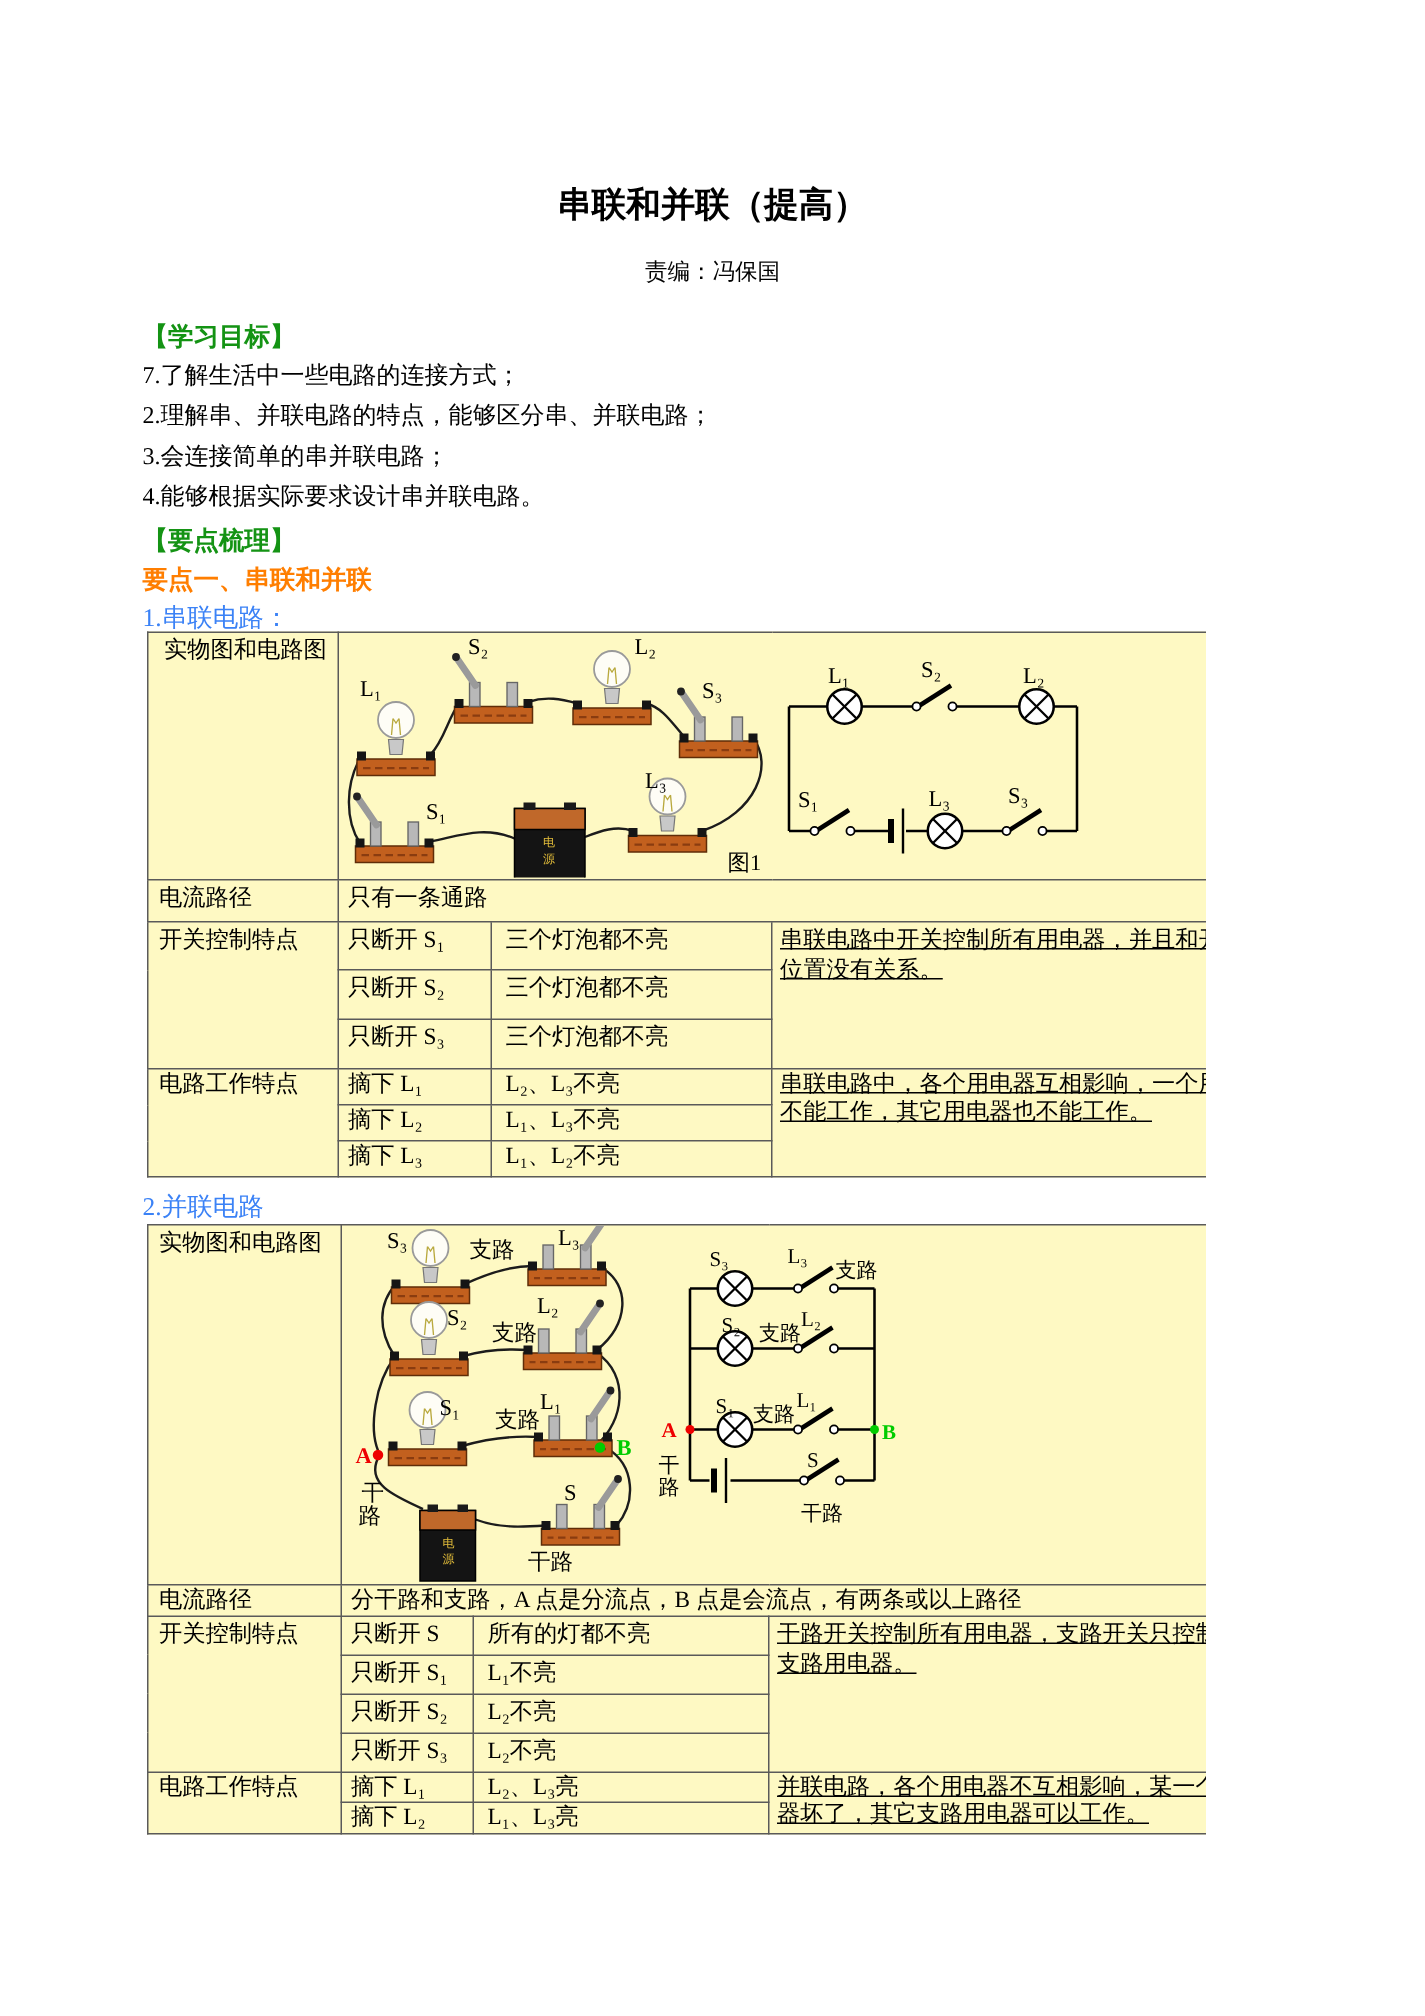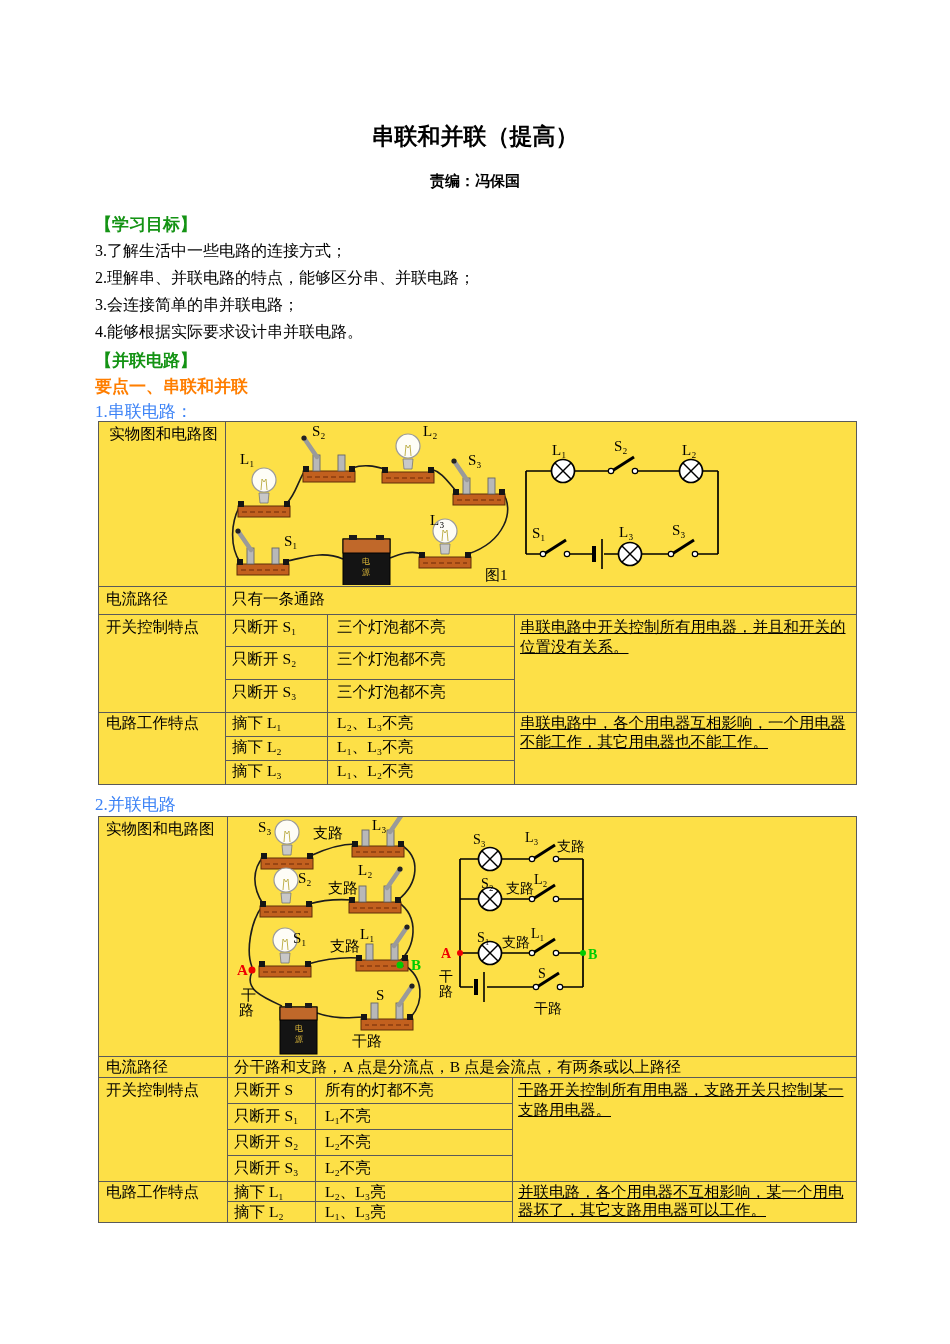--- a/index.html
+++ b/index.html
@@ -1,27 +1,27 @@
 <!DOCTYPE html>
 <html><head>
 <meta charset="utf-8">
 <style>
   html,body{margin:0;padding:0;background:#ffffff;}
-  .page{position:relative;width:950px;height:1344px;background:#fff;overflow:hidden;
+  .page{position:relative;width:804px;height:1344px;background:#fff;overflow:hidden;
         font-family:"Liberation Serif","DejaVu Serif",serif;color:#000;}
   .doc-title{position:absolute;top:121px;left:0;width:950px;text-align:center;
         font-family:"Liberation Sans","DejaVu Sans",sans-serif;font-weight:bold;font-size:23px;}
-  .byline{position:absolute;top:172px;left:0;width:950px;text-align:center;font-size:15px;font-weight:bold;}
+  .byline{position:absolute;top:172px;left:0;width:950px;text-align:center;font-size:15px;}
   .hding{position:absolute;left:95px;font-weight:bold;font-size:17px;
         font-family:"Liberation Sans","DejaVu Sans",sans-serif;}
   .green{color:#149314;text-align:center;}
   .orange{color:#ff7e00;}
   .h-blue{position:absolute;left:95px;color:#3b82f6;font-size:17px;}
   .objectives{position:absolute;left:95px;top:237px;font-size:16px;line-height:27px;}
-  table{position:absolute;left:98px;border-collapse:collapse;table-layout:fixed;background:#fde047;}
+  table{position:absolute;left:98px;border-collapse:collapse;table-layout:fixed;background:#fef9c3;}
   td{border:1px solid #5a5a5a;font-size:15.5px;vertical-align:top;padding:2px 4px 0 6px;line-height:1.32;}
   .t1{top:421px;width:758px;}
   .t2{top:816px;width:758px;}
   .figcell{padding:0;}
   .lblcell{padding-left:7px;}
   .c-center{text-align:center;}
   .c-just{text-align:justify;}
   .result{padding-left:9px;}
   .note{padding-left:5px;padding-right:2px;text-decoration:underline;}
   .tight td{line-height:1.2;padding-top:1px;}
@@ -72,27 +72,27 @@
         <line x1="4" y1="-15" x2="4" y2="15" stroke="#000" stroke-width="1.6"></line>
       </g>
     </defs>
   </svg>
 
   <div class="doc-title">串联和并联（提高）</div>
   <div class="byline">责编：冯保国</div>
 
   <div class="hding green" style="top:213px">【学习目标】</div>
   <div class="objectives">
-    <div>3.了解生活中一些电路的连接方式；</div>
+    <div>7.了解生活中一些电路的连接方式；</div>
     <div>2.理解串、并联电路的特点，能够区分串、并联电路；</div>
     <div>3.会连接简单的串并联电路；</div>
     <div>4.能够根据实际要求设计串并联电路。</div>
   </div>
 
-  <div class="hding green" style="top:349px">【并联电路】</div>
+  <div class="hding green" style="top:349px">【要点梳理】</div>
   <div class="hding orange" style="top:375px">要点一、串联和并联</div>
   <div class="h-blue" style="top:400px">1.串联电路：</div>
 
   <table class="t1">
     <colgroup>
         <col style="width:127px">
         <col style="width:102px">
         <col style="width:187px">
         <col style="width:342px">
       </colgroup>

